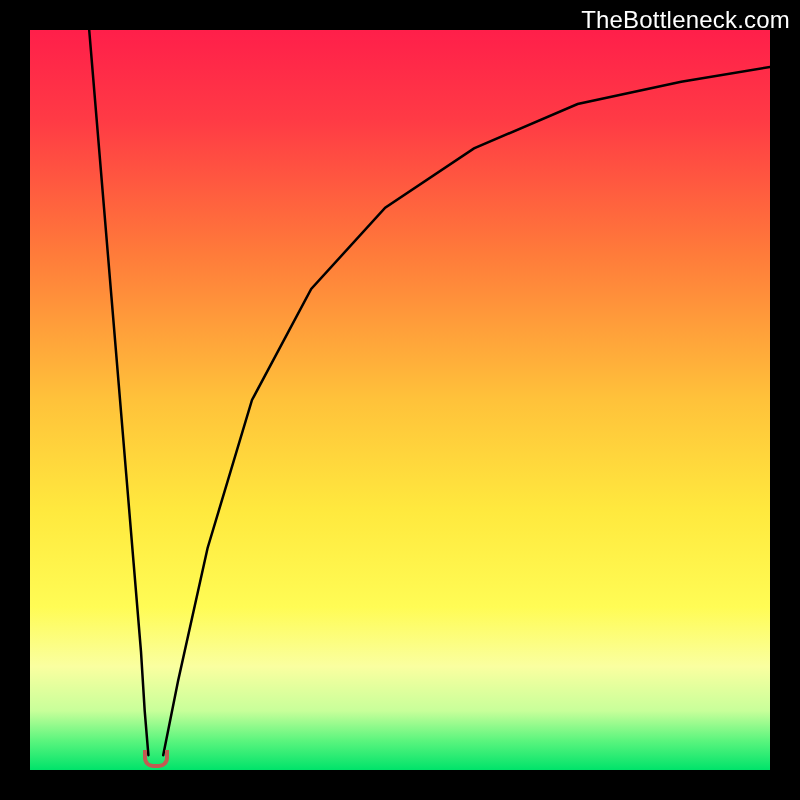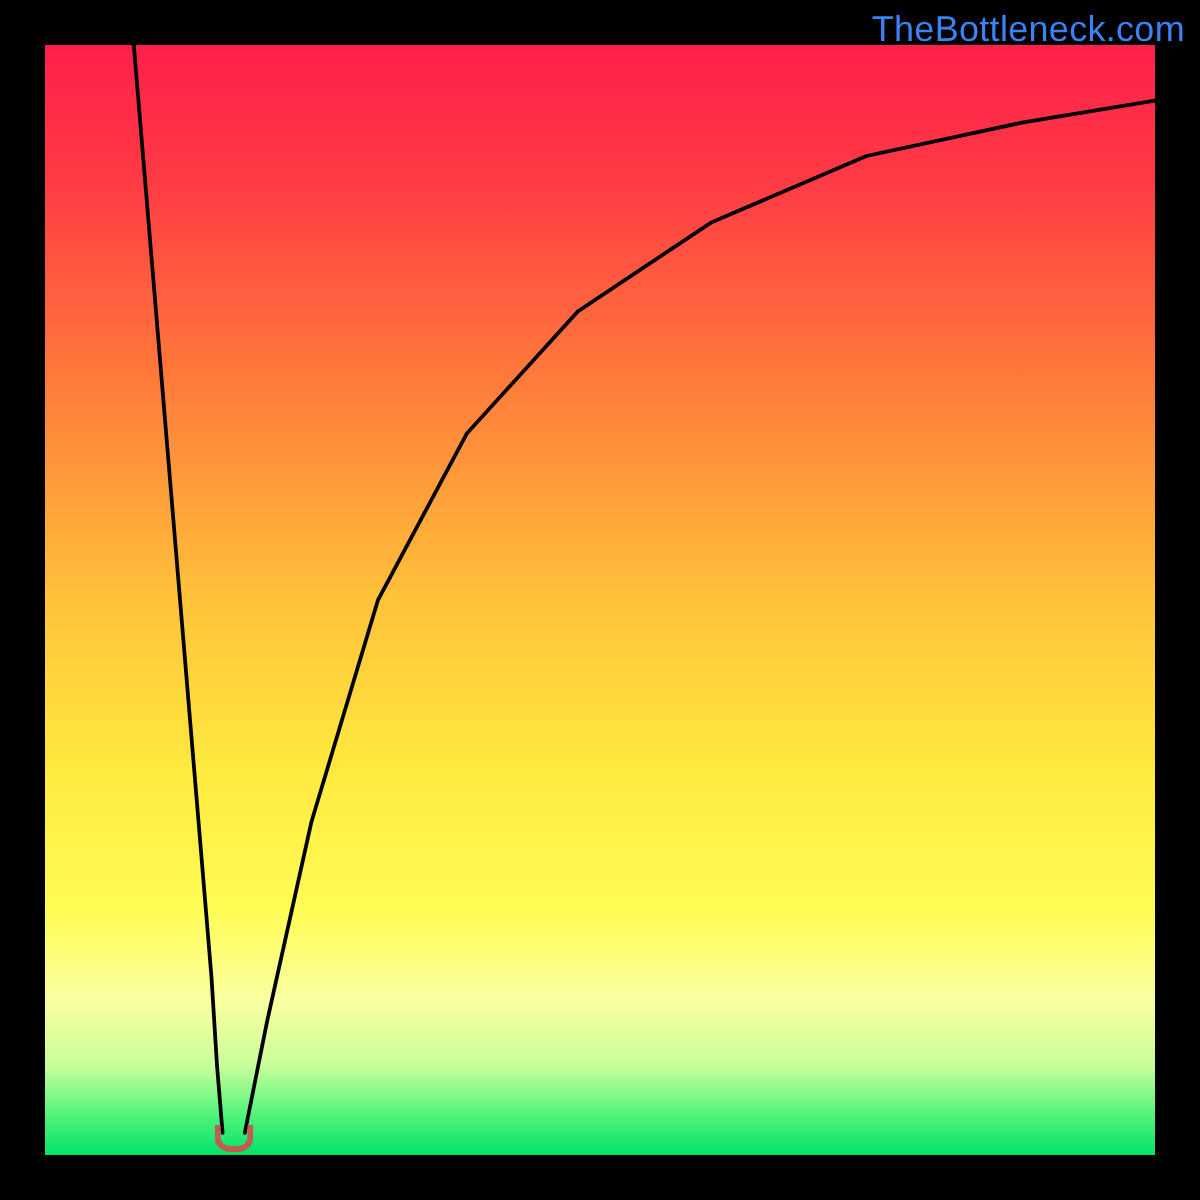--- a/index.html
+++ b/index.html
@@ -48,21 +48,21 @@
     border-top: none;
     border-radius: 0 0 10px 10px;
     transform: translate(-50%, -50%);
   }
   .watermark {
     position: absolute;
     top: 6px;
     right: 10px;
     font-family: Arial, Helvetica, sans-serif;
     font-size: 24px;
-    color: #3b82f6;
+    color: #ffffff;
     letter-spacing: 0.2px;
     font-weight: 500;
   }
 </style>
 </head>
 <body>
 
 <div class="frame">
   <div class="plot-area">
     <svg class="gradient" viewBox="0 0 740 740" preserveAspectRatio="none">

